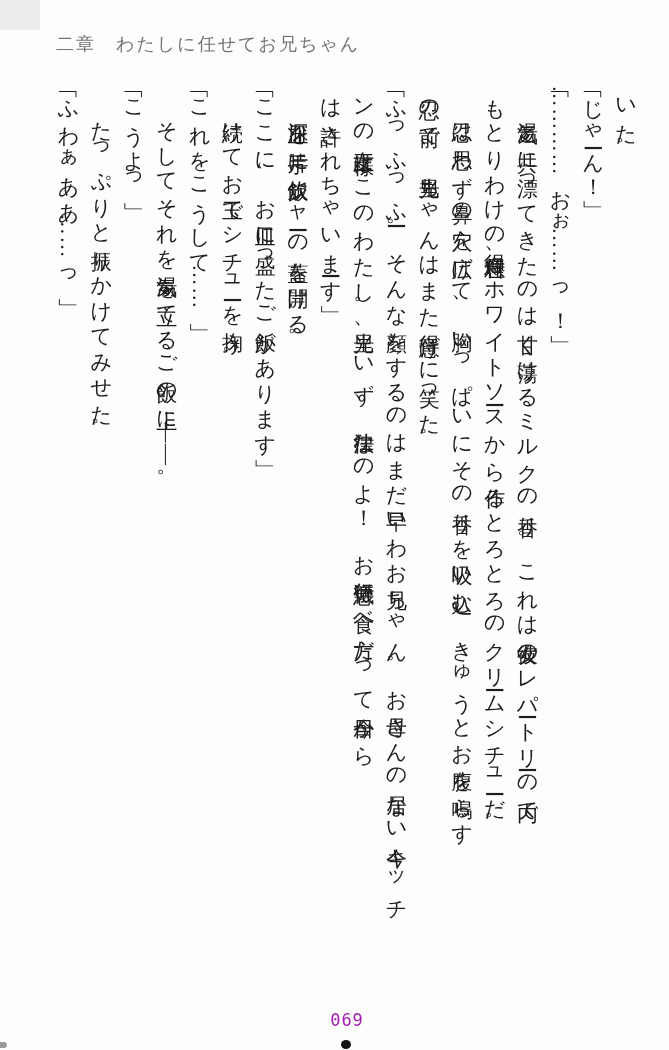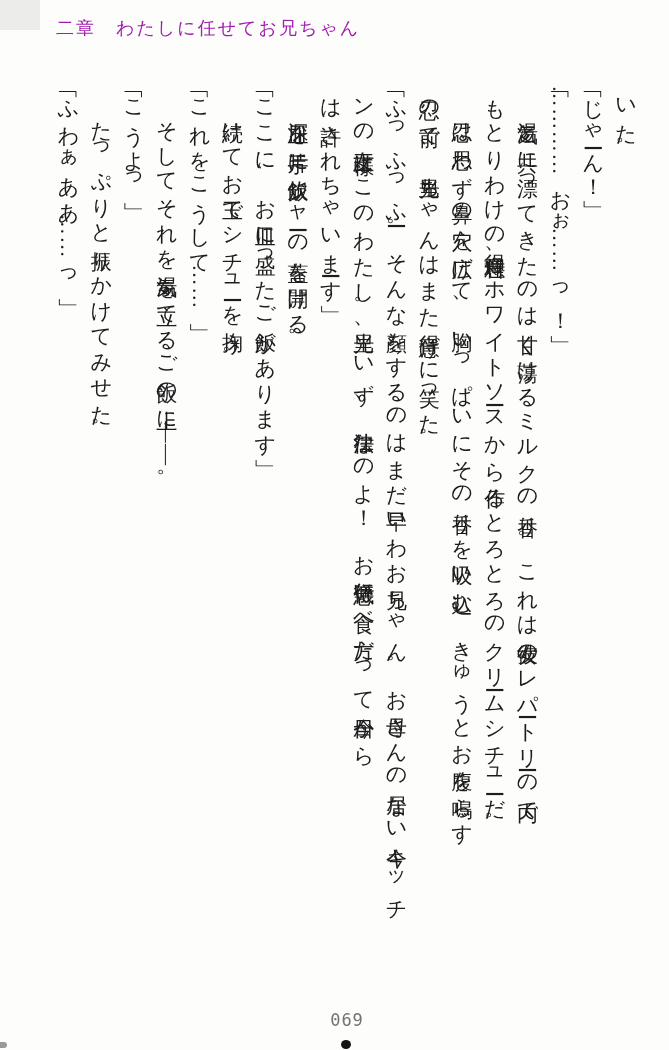--- a/index.html
+++ b/index.html
@@ -20,24 +20,24 @@
   }
   .edge-speck {
     position: absolute;
     left: 0; top: 1042px;
     width: 7px; height: 6px;
     background: #9a9a9a;
     border-radius: 0 3px 3px 0;
   }
   .chapter-header {
     position: absolute;
-    left: 56px; top: 16px;
+    left: 56px; top: 32px;
     font-size: 18px;
     letter-spacing: 2px;
-    color: #a21caf;
+    color: #737373;
     white-space: nowrap;
   }
   .body-text {
     position: absolute;
     top: 84px;
     right: 27px;
     width: 606px;
     height: 938px;
     writing-mode: vertical-rl;
     text-orientation: mixed;
@@ -48,21 +48,21 @@
   }
   .vcol { margin: 0; padding: 0; white-space: pre; }
   .page-number {
     position: absolute;
     top: 1010px;
     left: 347px;
     transform: translateX(-50%);
     font-family: "DejaVu Sans Mono", monospace;
     font-size: 17px;
     letter-spacing: 1px;
-    color: #737373;
+    color: #a21caf;
   }
   .footer-dot {
     position: absolute;
     left: 341px; top: 1040px;
     width: 10px; height: 9px;
     background: #141414;
     border-radius: 50%;
   }
 </style>
 </head>

